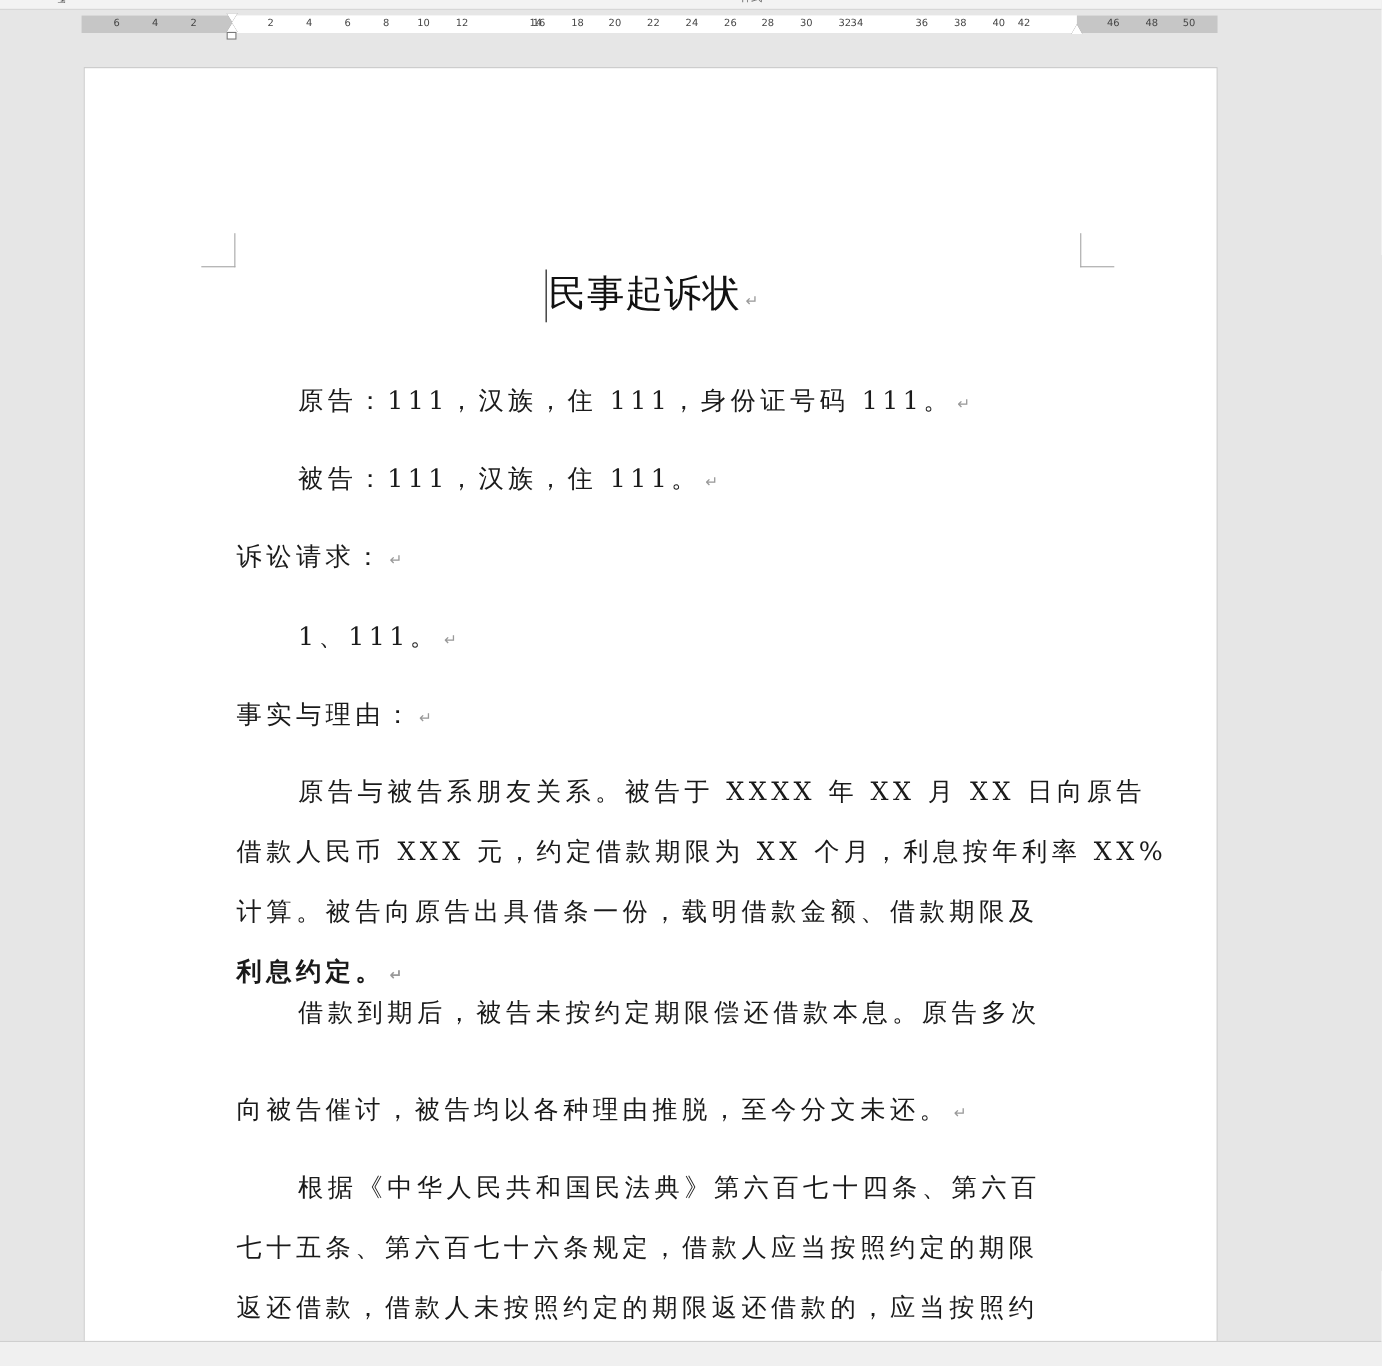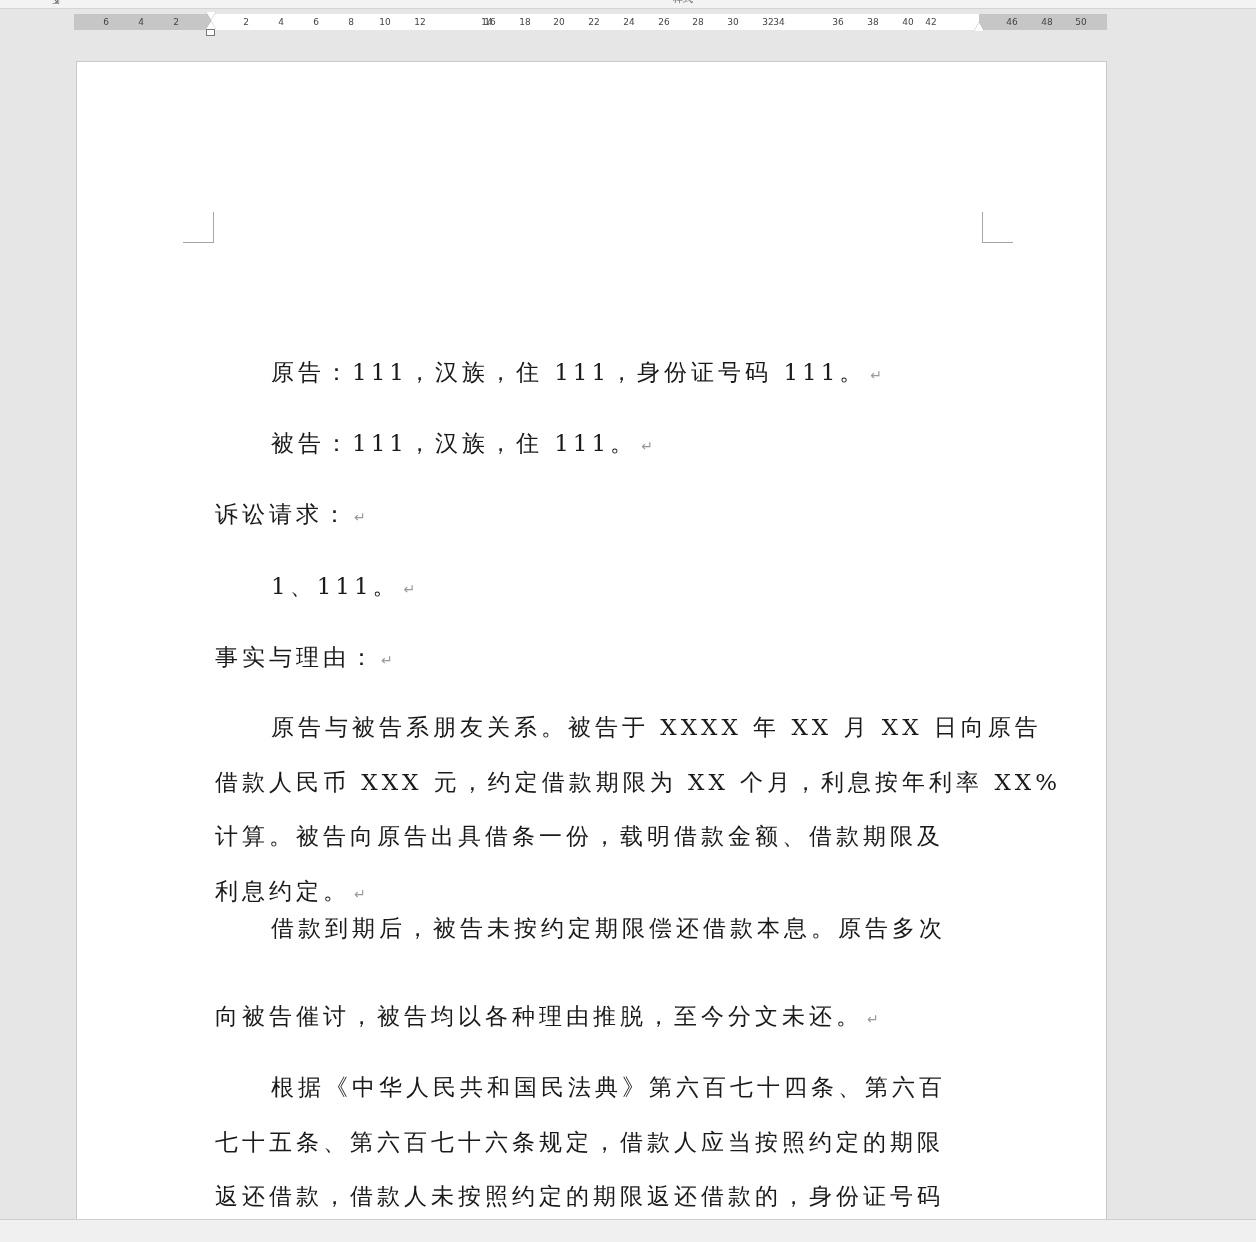--- a/index.html
+++ b/index.html
@@ -64,21 +64,21 @@
   .doc-title {
     position:absolute; left:0; width:1031px; top:183px; text-align:center;
     font-size:34px; color:#111; line-height:44px; letter-spacing:1px;
   }
   .caret {
     display:inline-block; width:1px; height:48px; background:#000;
     vertical-align:middle; margin-right:2px;
   }
   .para {
     position:absolute; left:138px; width:770px; font-size:23px; color:#1a1a1a;
-    letter-spacing:4px; line-height:52px; white-space:nowrap;
+    letter-spacing:4px; line-height:38px; white-space:nowrap;
   }
   .indent { padding-left:56px; }
   .pmark { color:#999; font-size:14px; letter-spacing:0; margin-left:4px; font-family:"DejaVu Sans", sans-serif; }
   .status-strip {
     position:absolute; left:0; top:1219px; width:1256px; height:23px;
     background:#f0f0f0; border-top:1px solid #cfcfcf;
   }
 </style>
 </head>
 <body>
@@ -121,32 +121,33 @@
   </div>
 <div class="first-indent"></div>
 <div class="hanging-indent"></div>
 <div class="left-indent-box"></div>
 <div class="right-indent"></div>
 
 <div class="page" id="page">
   <div class="crop-mark crop-tl"></div>
   <div class="crop-mark crop-tr"></div>
 
+  <div class="doc-title"><span class="caret"></span><span>民事起诉状</span><span class="pmark">↵</span></div>
 
   <div id="paras">
       <div class="para indent" style="top: 284px;"><span>原告：111，汉族，住 111，身份证号码 111。</span><span class="pmark">↵</span></div>
       <div class="para indent" style="top: 355px;"><span>被告：111，汉族，住 111。</span><span class="pmark">↵</span></div>
       <div class="para" style="top: 426px;"><span>诉讼请求：</span><span class="pmark">↵</span></div>
       <div class="para indent" style="top: 498px;"><span>1、111。</span><span class="pmark">↵</span></div>
       <div class="para" style="top: 569px;"><span>事实与理由：</span><span class="pmark">↵</span></div>
       <div class="para indent" style="top: 639px;"><span>原告与被告系朋友关系。被告于 XXXX 年 XX 月 XX 日向原告</span></div>
       <div class="para" style="top: 693.5px;"><span>借款人民币 XXX 元，约定借款期限为 XX 个月，利息按年利率 XX%</span></div>
       <div class="para" style="top: 748px;"><span>计算。被告向原告出具借条一份，载明借款金额、借款期限及</span></div>
-      <div class="para" style="top: 802.5px;"><span>利息约定。</span><span class="pmark">↵</span></div>
+      <div class="para" style="top: 802.5px; font-weight: bold;"><span>利息约定。</span><span class="pmark">↵</span></div>
       <div class="para indent" style="top: 840px;"><span>借款到期后，被告未按约定期限偿还借款本息。原告多次</span></div>
       <div class="para" style="top: 927.5px;"><span>向被告催讨，被告均以各种理由推脱，至今分文未还。</span><span class="pmark">↵</span></div>
       <div class="para indent" style="top: 999px;"><span>根据《中华人民共和国民法典》第六百七十四条、第六百</span></div>
       <div class="para" style="top: 1053.5px;"><span>七十五条、第六百七十六条规定，借款人应当按照约定的期限</span></div>
-      <div class="para" style="top: 1108px;"><span>返还借款，借款人未按照约定的期限返还借款的，身份证号码</span></div>
+      <div class="para" style="top: 1108px;"><span>返还借款，借款人未按照约定的期限返还借款的，应当按照约</span></div>
     </div>
 </div>
 
 <div class="status-strip"></div>
 
 </body></html>

